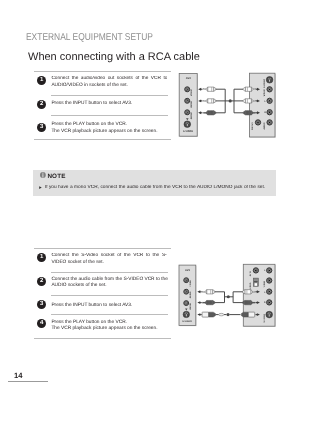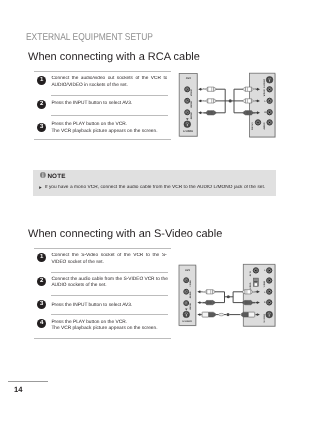--- a/index.html
+++ b/index.html
@@ -26,21 +26,21 @@
 
   .note-box{position:absolute;left:33px;top:169.5px;width:243px;height:26px;background:#e0e0e0;}
   .note-label{position:absolute;left:47.4px;top:172.8px;font-size:6.3px;font-weight:700;
        color:#231f20;letter-spacing:.15px;line-height:7px;}
   .note-icon{position:absolute;left:40.0px;top:172.2px;width:5.8px;height:5.9px;}
   .note-bullet{position:absolute;left:39.3px;top:185.9px;width:3.0px;height:3.2px;}
   .note-text{position:absolute;left:44.8px;top:185.2px;font-size:4.8px;color:#231f20;
        line-height:6.6px;width:220.4px;text-align:justify;text-align-last:justify;height:6.6px;overflow:hidden;}
 
   .foot-rule{position:absolute;left:8px;top:381px;width:40px;height:1.1px;background:#9b9b9b;}
-  .page-num{position:absolute;left:14px;top:385px;font-size:7.6px;font-weight:700;color:#231f20;
+  .page-num{position:absolute;left:14px;top:371px;font-size:7.6px;font-weight:700;color:#231f20;
        line-height:9px;}
 </style>
 </head>
 <body>
 
 <div class="page">
 <svg class="diagrams" width="300" height="425" viewBox="0 0 300 425">
       <g>
         <rect x="179.89999999999998" y="74.10000000000001" width="18.0" height="62.8" fill="#c8c8c8" opacity="0.75"></rect>
         <rect x="179.2" y="73.4" width="18.0" height="62.8" fill="#dcdcdc" stroke="#6e6e6e" stroke-width="0.8"></rect>
@@ -352,21 +352,20 @@
   <div class="step-line just" style="top:76.4px;width:116.0px">Connect the audio/video out sockets of the VCR to</div>
   <div class="step-line" style="top:83.0px">AUDIO/VIDEO in sockets of the set.</div>
   <div class="step-num" style="left:37.2px;top:100.3px">2</div>
   <div class="step-line" style="top:100.9px">Press the INPUT button to select AV3.</div>
   <div class="step-num" style="left:37.2px;top:122.5px">3</div>
   <div class="step-line" style="top:122.4px">Press the PLAY button on the VCR.</div>
   <div class="step-line" style="top:129.0px">The VCR playback picture appears on the screen.</div>
   <div class="rule" style="left:51px;top:95.2px;width:117px"></div>
   <div class="rule" style="left:51px;top:115.1px;width:117px"></div>
   <div class="rule" style="left:34.0px;top:139.1px;width:137.2px"></div>
-  <div class="sec-head" style="top:229.6px">When connecting with an S-Video cable</div>
   <div class="rule" style="left:34.0px;top:248.4px;width:137.2px"></div>
   <div class="step-num" style="left:37.2px;top:253.2px">1</div>
   <div class="step-line just" style="top:253.4px;width:115.3px">Connect the S-Video socket of the VCR to the S-</div>
   <div class="step-line" style="top:260.0px">VIDEO socket of the set.</div>
   <div class="step-num" style="left:37.2px;top:276.5px">2</div>
   <div class="step-line" style="top:276.7px">Connect the audio cable from the S-VIDEO VCR to the</div>
   <div class="step-line" style="top:283.3px">AUDIO sockets of the set.</div>
   <div class="step-num" style="left:37.2px;top:299.5px">3</div>
   <div class="step-line" style="top:303.4px">Press the INPUT button to select AV3.</div>
   <div class="step-num" style="left:37.2px;top:319.1px">4</div>

